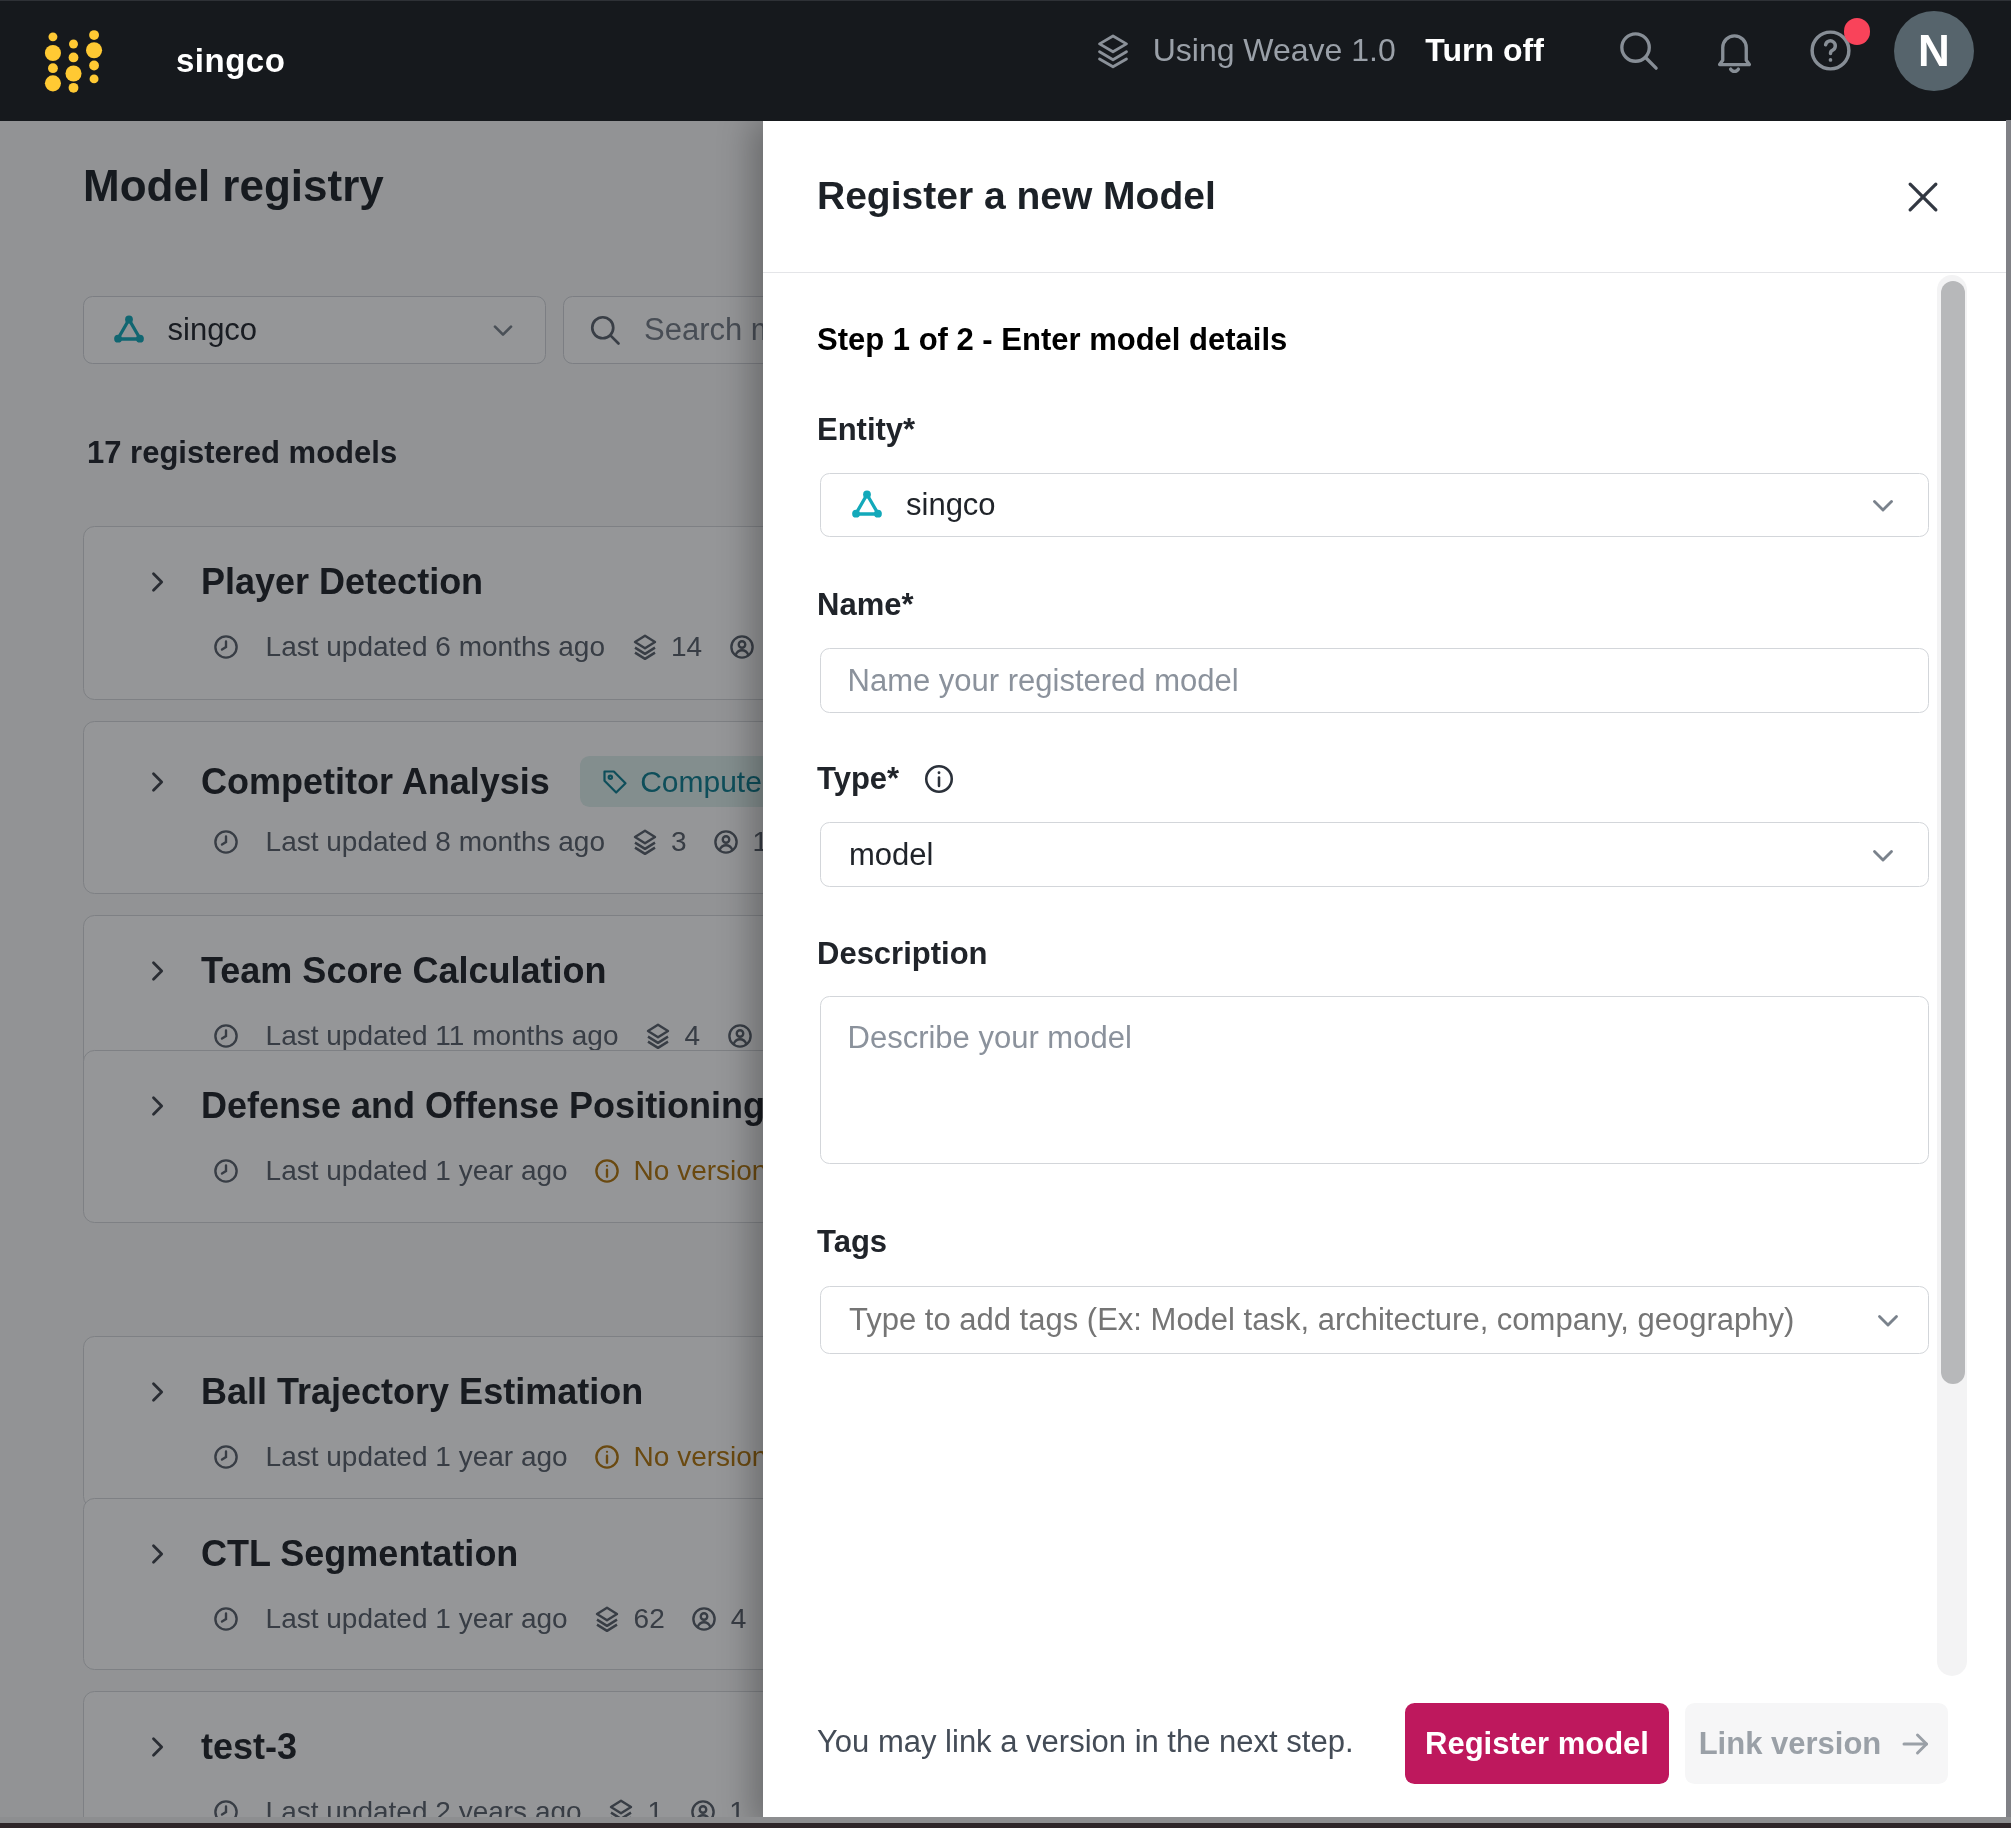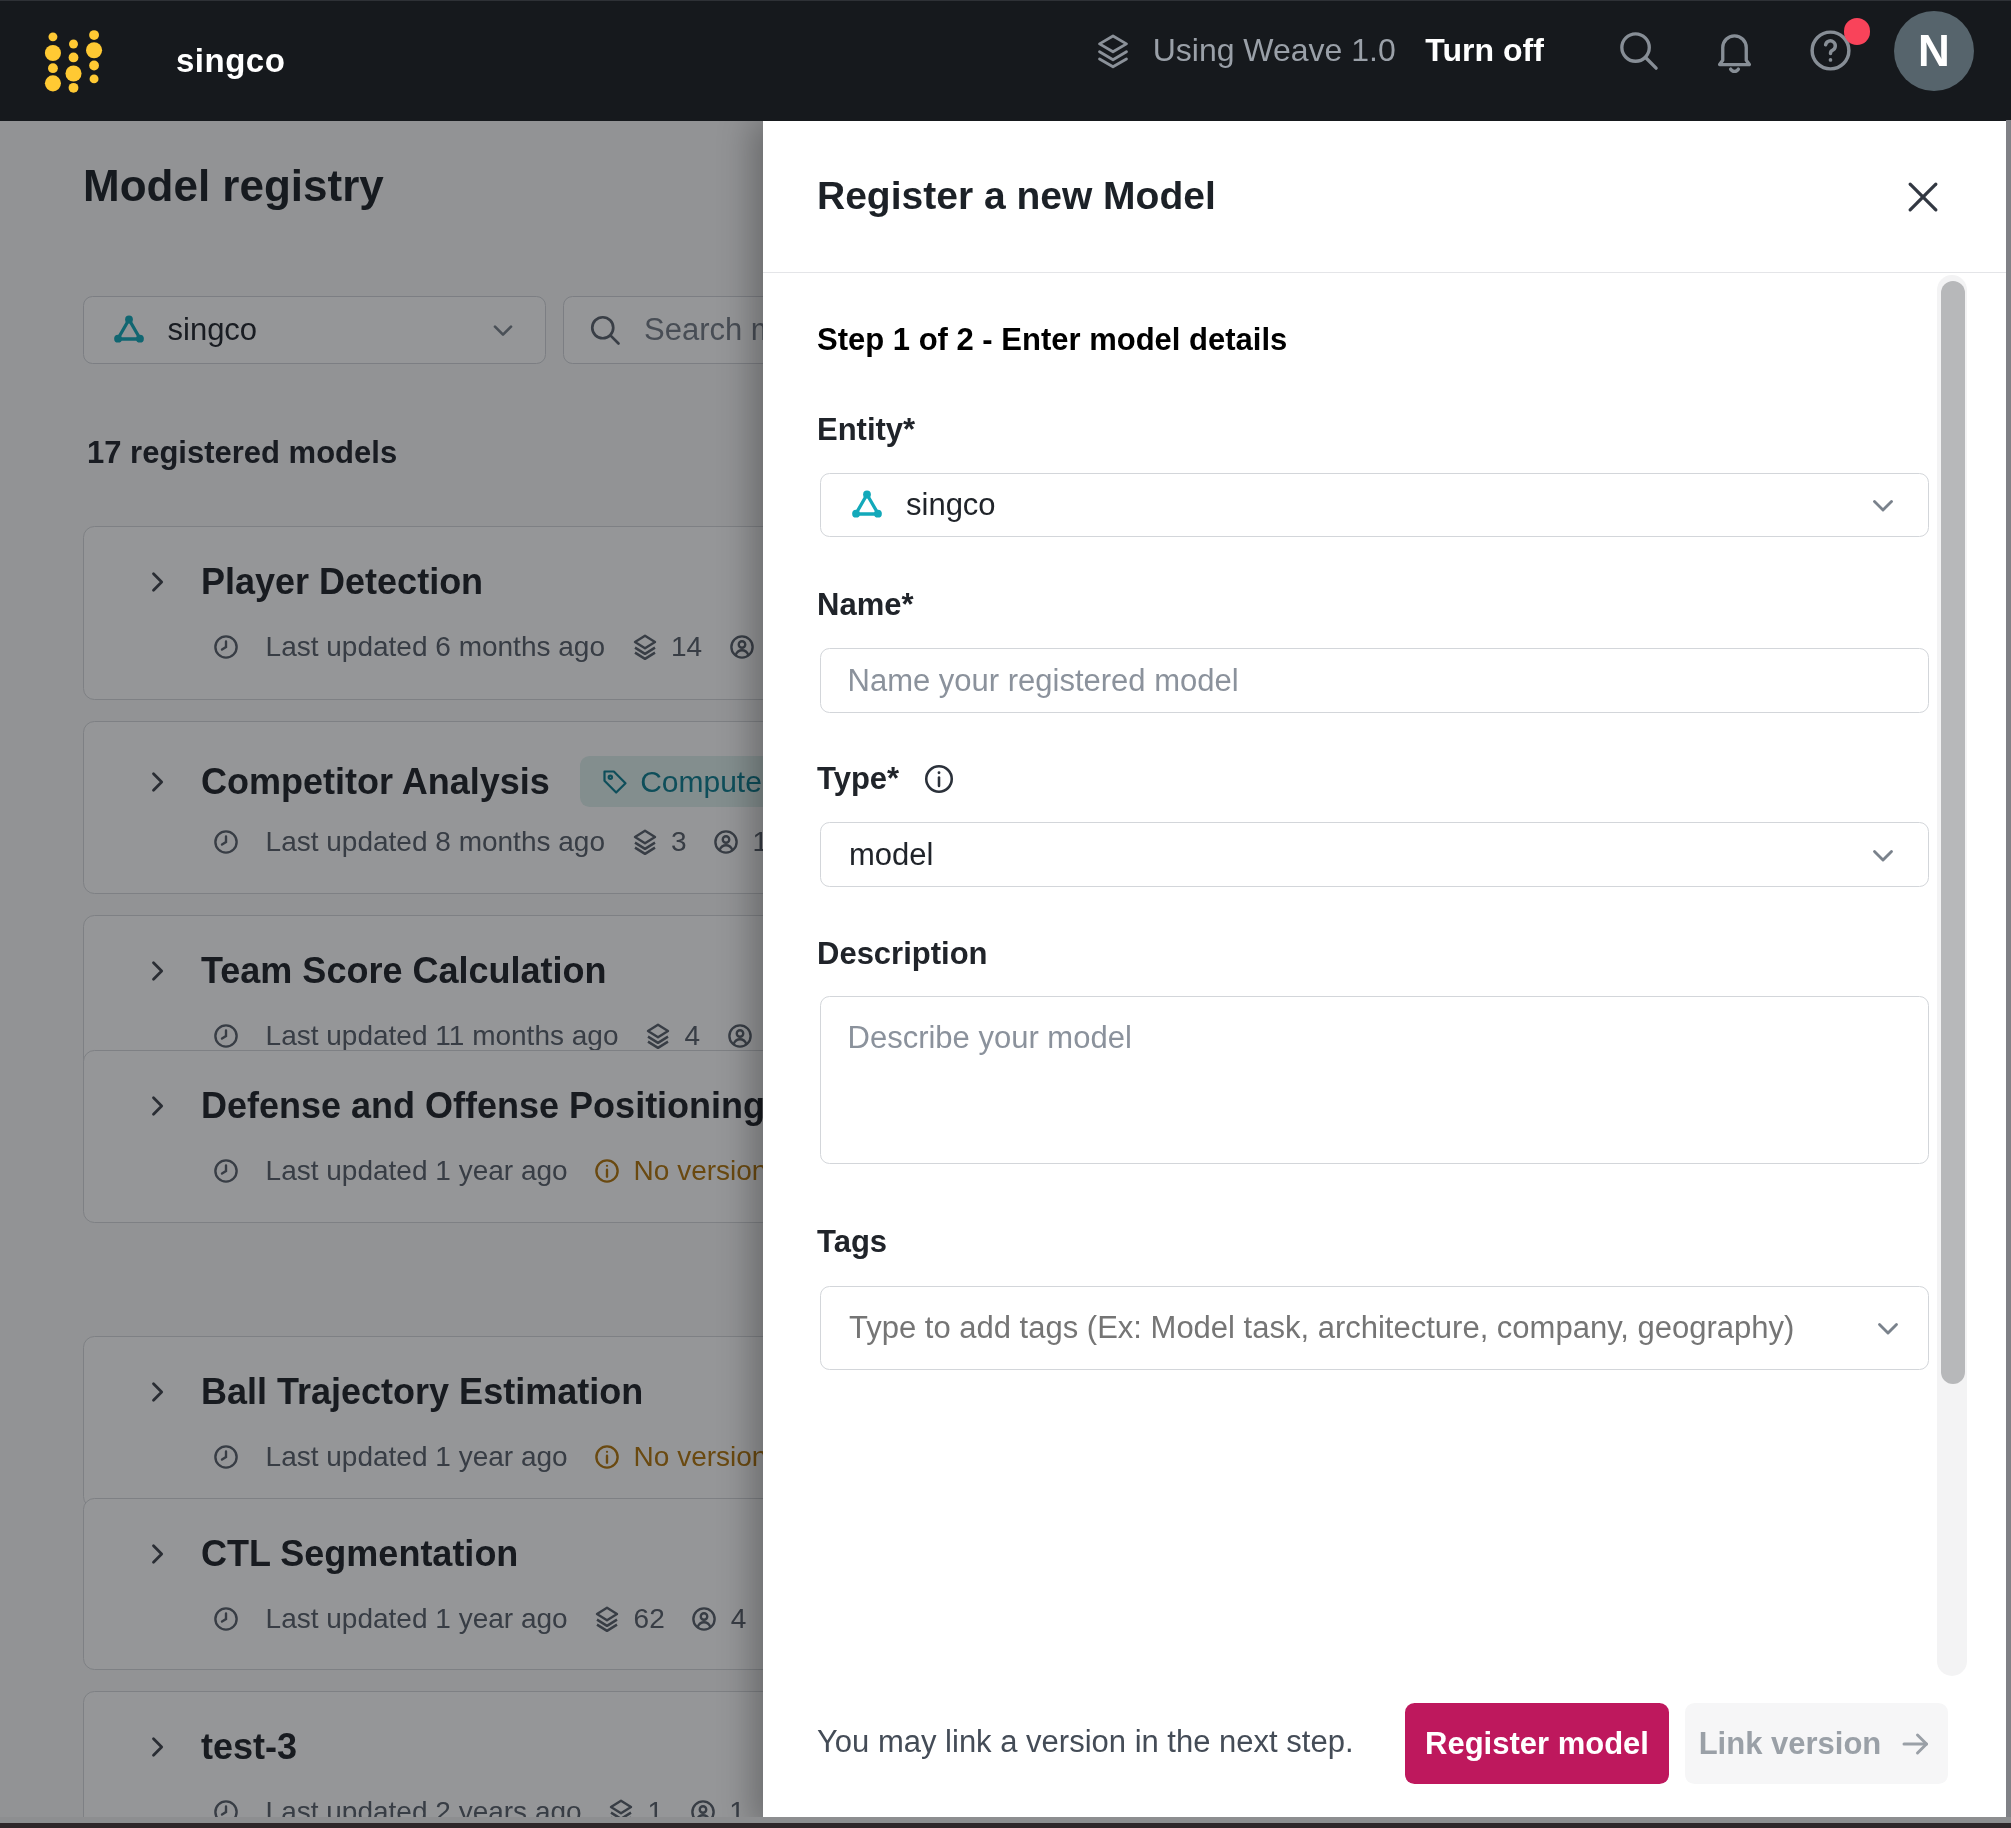--- a/index.html
+++ b/index.html
@@ -512,21 +512,21 @@
         <svg width="34" height="34" viewBox="0 0 24 24" fill="none" stroke="currentColor" stroke-width="2" stroke-linecap="round" stroke-linejoin="round">
             <polyline points="6,9.5 12,15.5 18,9.5"></polyline>
           </svg>
       </span>
     </div>
 
     <div class="f-label" style="top:816px;">Description</div>
     <textarea class="f-input" style="top: 876px; height: 168px;" placeholder="Describe your model"></textarea>
 
     <div class="f-label" style="top:1104px;">Tags</div>
-    <div class="f-input f-select" style="top:1166px;height:84px;padding-right:23px;gap:43px;">
+    <div class="f-input f-select" style="top:1166px;height:68px;padding-right:23px;gap:43px;">
       <input type="text" style="border: none; outline: none; flex: 1 1 0%; font-size: 31px; background: transparent; padding: 0px; font-family: &quot;Liberation Sans&quot;, sans-serif; color: rgb(32, 36, 42);" class="tags-inner" placeholder="Type to add tags (Ex: Model task, architecture, company, geography)">
       <span class="chev-gray">
         <svg width="34" height="34" viewBox="0 0 24 24" fill="none" stroke="currentColor" stroke-width="2" stroke-linecap="round" stroke-linejoin="round">
             <polyline points="6,9.5 12,15.5 18,9.5"></polyline>
           </svg>
       </span>
     </div>
 
     <div class="scroll-track"></div>
     <div class="scroll-thumb"></div>

